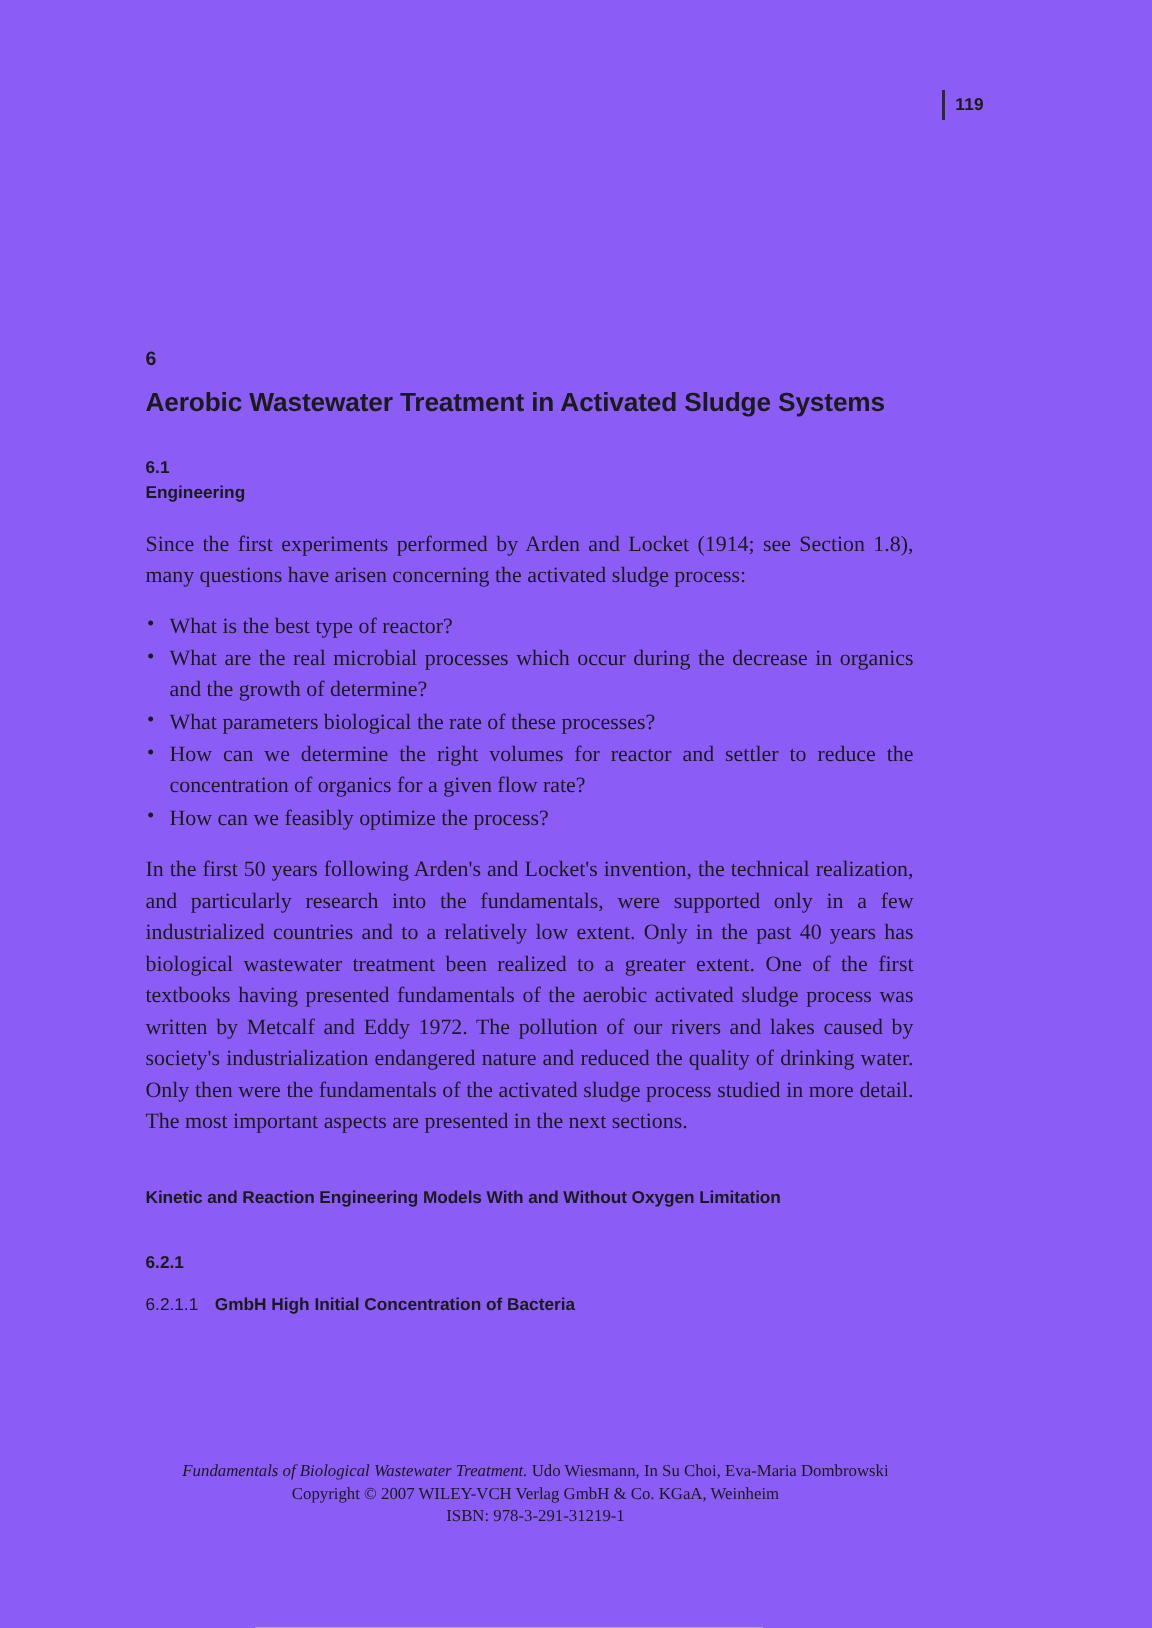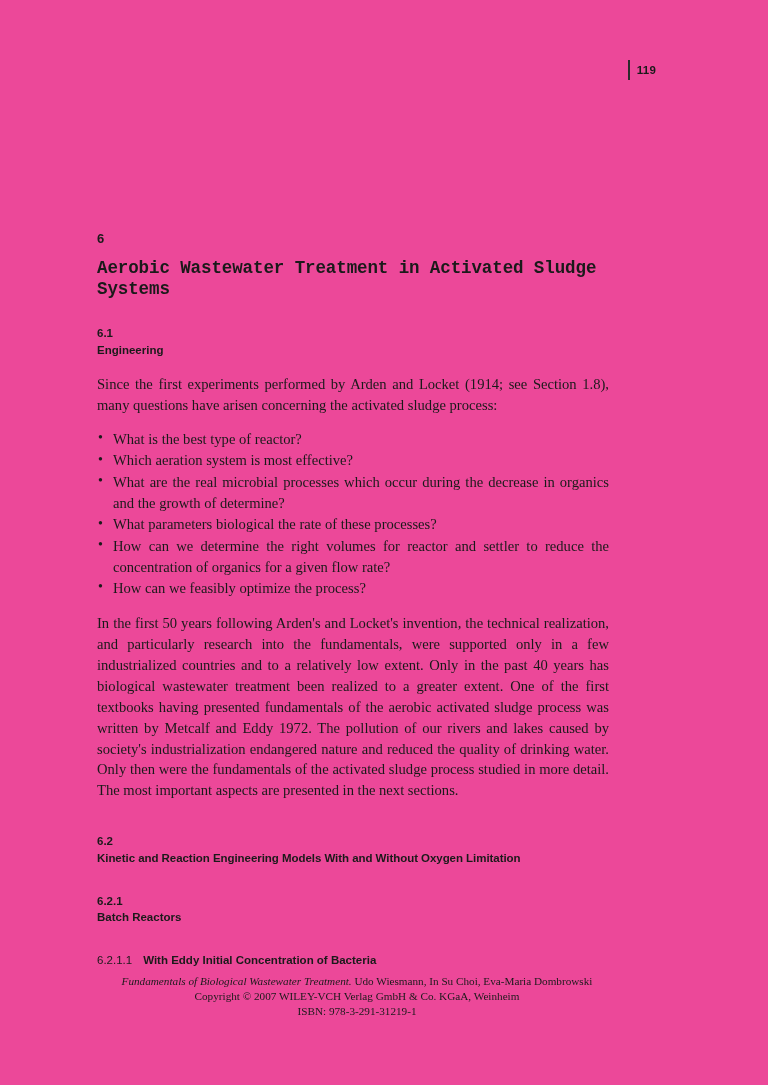--- a/index.html
+++ b/index.html
@@ -13,21 +13,21 @@
     position: relative;
     font-family: "Liberation Serif", serif;
     color: #1a1a1a;
     overflow: hidden;
   }
   .page {
     position: absolute;
     left: 0; top: 0;
     width: 768px;
     height: 1085px;
-    background: #ec4899;
+    background: #8b5cf6;
   }
   .page-number-wrap {
     position: absolute;
     right: 112px;
     top: 60px;
     display: flex;
     align-items: center;
     gap: 7px;
   }
   .page-rule {
@@ -50,21 +50,21 @@
     width: 512px;
   }
   .chapter-number {
     font-family: "Liberation Sans", sans-serif;
     font-size: 13px;
     font-weight: 700;
     margin: 0 0 12px 0;
     line-height: 1.1;
   }
   .chapter-title {
-    font-family: Liberation Mono, monospace;
+    font-family: Liberation Sans, sans-serif;
     font-size: 17.5px;
     font-weight: 700;
     letter-spacing: -0.1px;
     margin: 0 0 26px 0;
     line-height: 1.2;
   }
   .sec-num {
     font-family: "Liberation Sans", sans-serif;
     font-size: 11.5px;
     font-weight: 700;
@@ -160,44 +160,41 @@
     <div class="chapter-number">6</div>
     <h1 class="chapter-title">Aerobic Wastewater Treatment in Activated Sludge Systems</h1>
 
     <div class="sec-num">6.1</div>
     <div class="sec-title">Engineering</div>
 
     <p class="body">Since the first experiments performed by Arden and Locket (1914; see Section 1.8), many questions have arisen concerning the activated sludge process:</p>
 
     <ul class="bullets">
       <li>What is the best type of reactor?</li>
-      <li>Which aeration system is most effective?</li>
       <li>What are the real microbial processes which occur during the decrease in organics and the growth of determine?</li>
       <li>What parameters biological the rate of these processes?</li>
       <li>How can we determine the right volumes for reactor and settler to reduce the concentration of organics for a given flow rate?</li>
       <li>How can we feasibly optimize the process?</li>
     </ul>
 
     <p class="body">In the first 50 years following Arden's and Locket's invention, the technical realization, and particularly research into the fundamentals, were supported only in a few industrialized countries and to a relatively low extent. Only in the past 40 years has biological wastewater treatment been realized to a greater extent. One of the first textbooks having presented fundamentals of the aerobic activated sludge process was written by Metcalf and Eddy 1972. The pollution of our rivers and lakes caused by society's industrialization endangered nature and reduced the quality of drinking water. Only then were the fundamentals of the activated sludge process studied in more detail. The most important aspects are presented in the next sections.</p>
 
     <div class="spacer-lg"></div>
 
-    <div class="sec-num">6.2</div>
     <div class="sec-title wide">Kinetic and Reaction Engineering Models With and Without Oxygen Limitation</div>
 
     <div class="spacer-md"></div>
 
     <div class="sec-num">6.2.1</div>
-    <div class="sec-title">Batch Reactors</div>
 
     <div class="spacer-md"></div>
 
     <div class="subsub">
       <span class="subsub-num">6.2.1.1</span>
-      <span class="subsub-title">With Eddy Initial Concentration of Bacteria</span>
+      <span class="subsub-title">GmbH High Initial Concentration of Bacteria</span>
     </div>
 
 
   </div>
 
   <div class="footnote">
     <div><span class="ital">Fundamentals of Biological Wastewater Treatment.</span><span> Udo Wiesmann, In Su Choi, Eva-Maria Dombrowski</span></div>
     <div>Copyright © 2007 WILEY-VCH Verlag GmbH &amp; Co. KGaA, Weinheim</div>
     <div>ISBN: 978-3-291-31219-1</div>
   </div>

